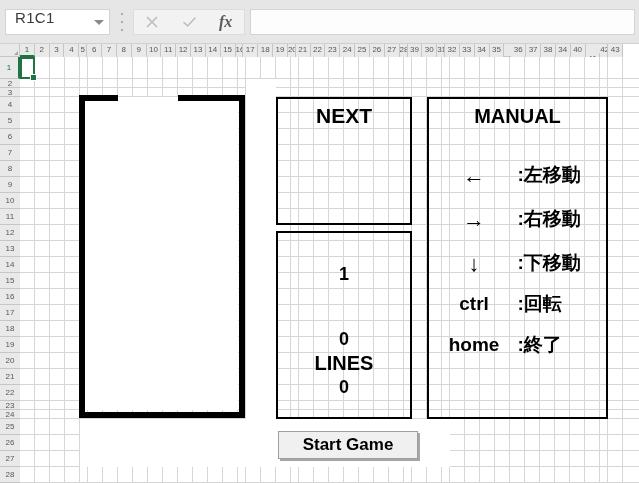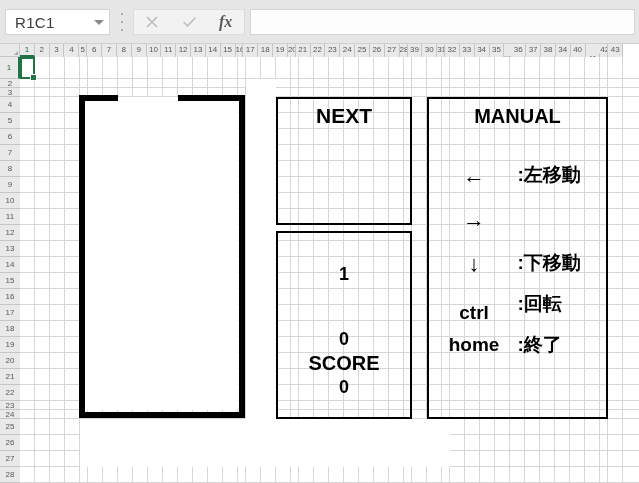--- a/index.html
+++ b/index.html
@@ -14,21 +14,21 @@
   
   .topbar{
     position:absolute;left:0;top:0;width:639px;height:44px;
     background:#e6e6e6;
     border-bottom:1px solid #d0d0d0;
     box-sizing:border-box;
   }
   .namebox{
     position:absolute;left:5px;top:9px;width:105px;height:26px;
     background:#ffffff;border:1px solid #d4d4d4;box-sizing:border-box;
-    display:flex;align-items:center;
+    display:flex;
   }
   .namebox .nb-text{
     flex:1;padding-left:9px;font-size:15px;color:#3b3b3b;
     letter-spacing:.3px;line-height:1;
   }
   .namebox .nb-caret{
     width:20px;display:flex;align-items:center;justify-content:center;
   }
   .caret-dn{
     width:0;height:0;border-left:5px solid transparent;border-right:5px solid transparent;
@@ -344,29 +344,31 @@
         <div class="board-seg" style="left: 59px; top: 38px; width: 6px; height: 323px;"></div>
         <div class="board-seg" style="left: 219px; top: 38px; width: 6px; height: 323px;"></div>
         <div class="board-seg" style="left: 59px; top: 355px; width: 166px; height: 6px;"></div>
         <div class="board-seg" style="left: 59px; top: 38px; width: 39px; height: 6px;"></div>
         <div class="board-seg" style="left: 158px; top: 38px; width: 67px; height: 6px;"></div>
         <div class="panel" style="left: 256px; top: 40px; width: 136px; height: 128px;"></div>
         <div class="ptext t-next" style="left: 256px; top: 48px; width: 136px;">NEXT</div>
         <div class="panel" style="left: 256px; top: 174px; width: 136px; height: 188px;"></div>
         <div class="ptext t-val" style="left: 256px; top: 208px; width: 136px;">1</div>
         <div class="ptext t-val" style="left: 256px; top: 273px; width: 136px;">0</div>
-        <div class="ptext t-head" style="left: 256px; top: 296px; width: 136px;">SCORE</div>
+        <div class="ptext t-head" style="left: 256px; top: 296px; width: 136px;">LINES</div>
         <div class="ptext t-val" style="left: 256px; top: 321px; width: 136px;">0</div>
         <div class="panel" style="left: 407px; top: 40px; width: 181px; height: 322px;"></div>
         <div class="ptext t-manual" style="left: 407px; top: 49px; width: 181px;">MANUAL</div>
         <div class="ptext t-arrow" style="left: 407px; top: 108px; width: 94.12px; text-align: center;">←</div>
         <div class="ptext t-desc" style="left: 497.5px; top: 108px; width: 90.5px;">:左移動</div>
         <div class="ptext t-arrow" style="left: 407px; top: 152px; width: 94.12px; text-align: center;">→</div>
+        <div class="ptext t-desc" style="left: 497.5px; top: 152px; width: 90.5px;">:右移動</div>
         <div class="ptext t-arrow" style="left: 407px; top: 196px; width: 94.12px; text-align: center;">↓</div>
         <div class="ptext t-desc" style="left: 497.5px; top: 196px; width: 90.5px;">:下移動</div>
-        <div class="ptext t-key" style="left: 407px; top: 246px; width: 94.12px; text-align: center;">ctrl</div>
+        <div class="ptext t-key" style="left: 407px; top: 237px; width: 94.12px; text-align: center;">ctrl</div>
         <div class="ptext t-desc" style="left: 497.5px; top: 237px; width: 90.5px;">:回転</div>
         <div class="ptext t-key" style="left: 407px; top: 278px; width: 94.12px; text-align: center;">home</div>
         <div class="ptext t-desc" style="left: 497.5px; top: 278px; width: 90.5px;">:終了</div>
+        <div class="startbtn" style="left: 258px; top: 374px; width: 140px; height: 28px;">Start Game</div>
       </div>
   </div>
 
 </div>
 
 </body></html>

